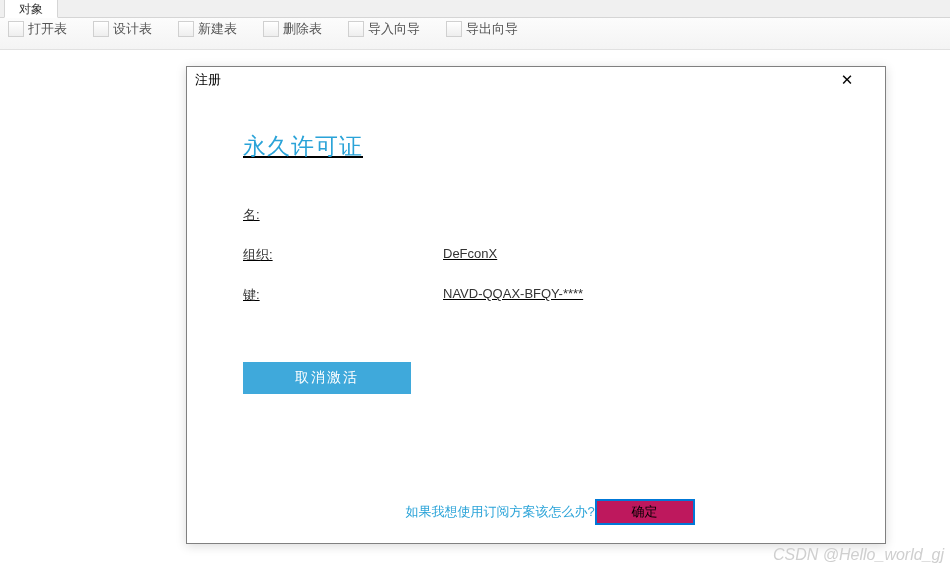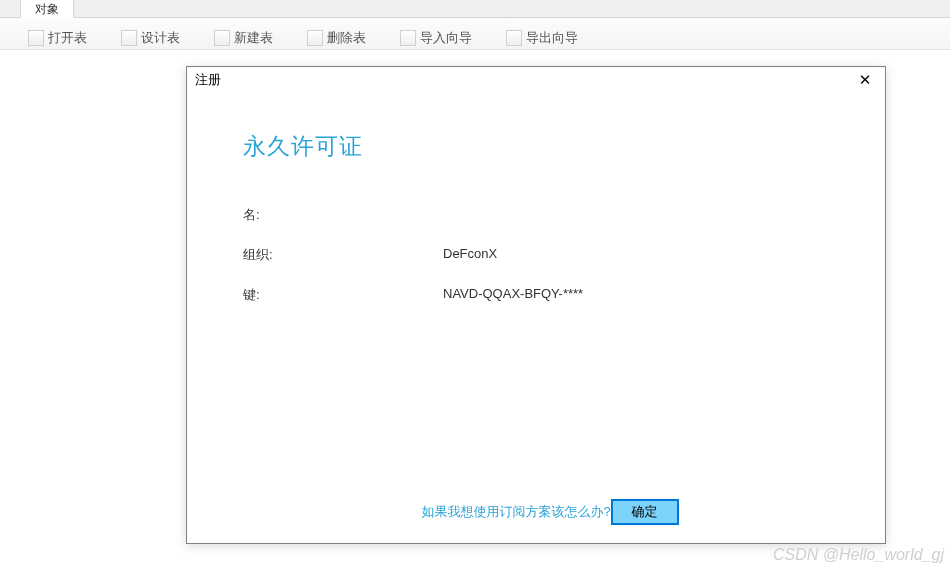--- a/index.html
+++ b/index.html
@@ -18,37 +18,37 @@
       background: #f0f0f0;
       border-bottom: 1px solid #d5d5d5;
       display: flex;
       align-items: flex-end;
     }
     .tab {
       background: #fff;
       border: 1px solid #d5d5d5;
       border-bottom: 1px solid #fff;
       padding: 0 14px;
-      margin-left: 20px;
+      margin-left: 4px;
       height: 19px;
       line-height: 18px;
       font-size: 12px;
       color: #333;
       position: relative;
       top: 1px;
     }
     
     .toolbar {
       height: 32px;
       background: linear-gradient(#fcfcfc,#f4f4f4);
       border-bottom: 1px solid #e1e1e1;
       display: flex;
-      align-items: flex-end;
-      padding-left: 22px;
-      gap: 22px;
+      align-items: flex-start;
+      padding-left: 2px;
+      gap: 14px;
     }
     .tool-item {
       display: flex;
       align-items: center;
       gap: 4px;
       padding: 2px 6px;
       font-size: 13px;
       color: #555;
       cursor: pointer;
     }
@@ -80,36 +80,37 @@
       height: 478px;
       background: #fff;
       border: 1px solid #808080;
       box-shadow: 0 2px 10px rgba(0,0,0,0.15);
     }
     .dlg-titlebar {
       height: 26px;
       display: flex;
       align-items: center;
       justify-content: space-between;
-      padding: 0 6px 0 8px;
+      padding: 0 24px 0 8px;
       font-size: 13px;
       color: #000;
     }
     .dlg-close {
       width: 28px;
       height: 20px;
       display: flex;
       align-items: center;
       justify-content: center;
       cursor: pointer;
       font-size: 15px;
       font-family: Arial, sans-serif;
     }
     .dlg-body {
       padding: 38px 64px 0 56px;
+      text-decoration: underline;
     }
     .license-heading {
       color: #2aa3d8;
       font-size: 23px;
       font-weight: 400;
       margin-bottom: 44px;
       letter-spacing: 1px;
     }
     .info-row {
       display: flex;
@@ -145,23 +146,23 @@
       display: flex;
       align-items: center;
       justify-content: center;
     }
     .sub-link {
       color: #2aa3d8;
       font-size: 13px;
       cursor: pointer;
     }
     .ok-btn {
-      width: 68px;
+      width: 100px;
       height: 26px;
-      background: #7dd3fc;
+      background: #be185d;
       border: 2px solid #0078d7;
       font-size: 13px;
       color: #000;
       cursor: pointer;
       font-family: inherit;
     }
     .watermark {
       position: absolute;
       right: 6px;
       bottom: 2px;
@@ -223,20 +224,21 @@
       </div>
       <div class="info-row">
         <div class="info-label">组织:</div>
         <div class="info-value">DeFconX</div>
       </div>
       <div class="info-row">
         <div class="info-label">键:</div>
         <div class="info-value">NAVD-QQAX-BFQY-****</div>
       </div>
 
+      <button class="deactivate-btn">取消激活</button>
     </div>
     <div class="dlg-footer">
       <span class="sub-link">如果我想使用订阅方案该怎么办?</span>
       <button class="ok-btn">确定</button>
     </div>
   </div>
 </div>
 
 <div class="watermark">CSDN @Hello_world_gj</div>
 

